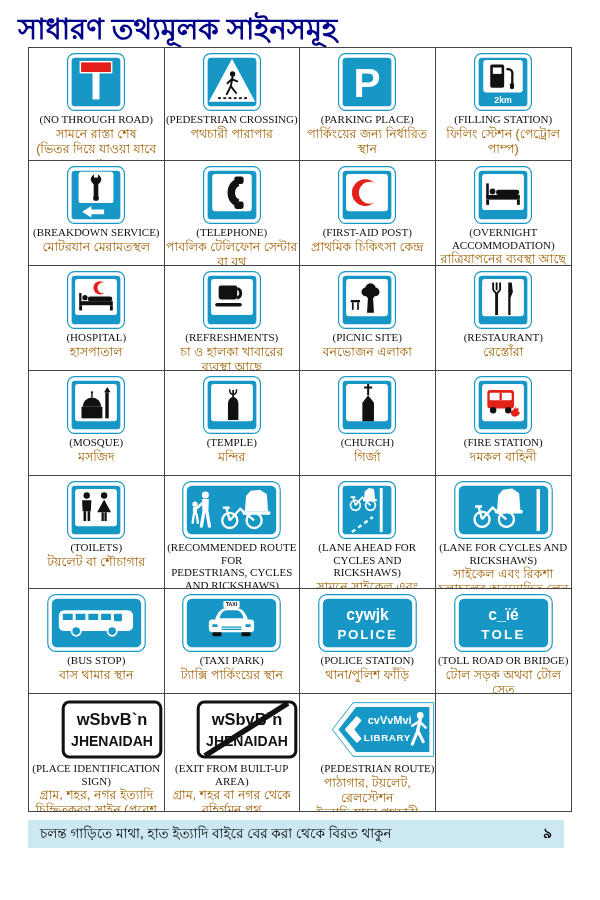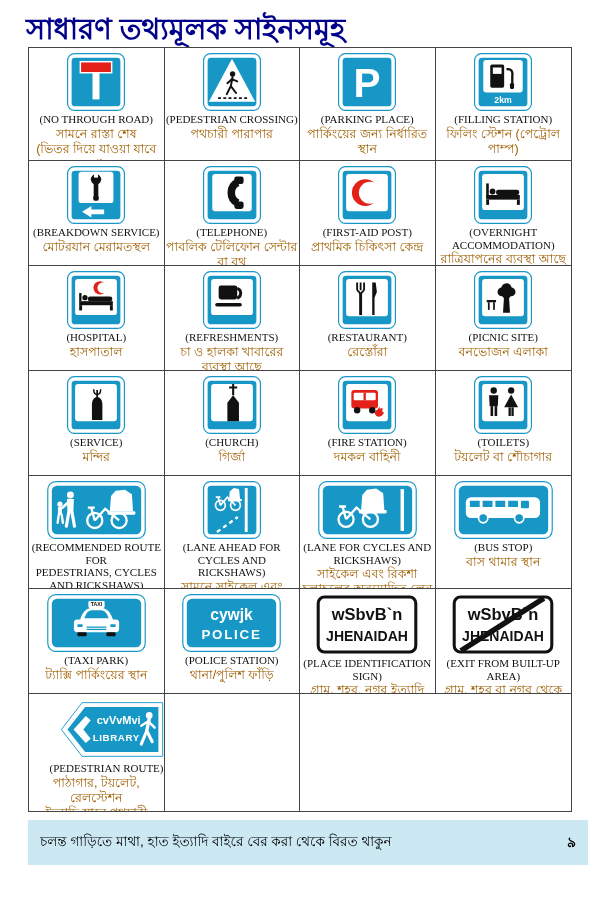--- a/index.html
+++ b/index.html
@@ -4,21 +4,21 @@
 <style>
   :root{
     --blue:#1697C6; --red:#E32119; --title:#00008B; --footer-bg:#CBE8F3; --line:#444;
   }
   html,body{margin:0;padding:0;}
   body{
     width:600px;height:900px;background:#fff;position:relative;overflow:hidden;
     font-family:"Liberation Sans", sans-serif;color:#111;
   }
   .page-title{
-    position:absolute;left:26px;top:6px;font-size:29px;font-weight:bold;
+    position:absolute;left:18px;top:6px;font-size:29px;font-weight:bold;
     color:var(--title);letter-spacing:0px;
   }
   .sign-grid{
     position:absolute;left:28px;top:47px;width:544px;
     display:grid;grid-template-columns:repeat(4,1fr);
     grid-template-rows:113px 105px 105px 105px 113px 105px 117px;
     border:1px solid var(--line);box-sizing:border-box;
   }
   .cell{
     border-right:1px solid var(--line);border-bottom:1px solid var(--line);
@@ -30,21 +30,21 @@
   .sign-art{flex:0 0 auto;display:flex;align-items:center;justify-content:center;}
   .sign-art svg{display:block;}
   .lbl-en{
     font-family:Liberation Serif, serif;font-size:11px;line-height:1.15;
     margin-top:2px;white-space:pre-line;color:#111;
   }
   .lbl-bn{
     font-size:12.5px;line-height:1.2;white-space:pre-line;color:#a16207;margin-top:1px;
   }
   .footer-bar{
-    position:absolute;left:28px;right:12px;top:820px;height:45px;
+    position:absolute;left:28px;right:36px;top:820px;height:28px;
     background:var(--footer-bg);display:flex;align-items:center;
     justify-content:space-between;padding:0 12px;box-sizing:border-box;
   }
   .footer-note{font-size:13.5px;color:#000;}
   .footer-page{font-size:14px;font-weight:bold;color:#000;}
   
   .f-blue{fill:var(--blue);} .f-red{fill:var(--red);} .f-white{fill:#fff;} .f-black{fill:#111;}
   .s-white{stroke:#fff;fill:none;} .s-black{stroke:#111;fill:none;}
   svg text{font-family:"Liberation Sans", sans-serif;}
 </style>
@@ -200,60 +200,77 @@
       </div>
       <div class="lbl-en">(REFRESHMENTS)</div>
       <div class="lbl-bn">চা ও হালকা খাবারের ব্যবস্থা আছে</div>
     </div>
     <div class="cell">
       <div class="sign-art">
         <svg viewBox="0 0 100 100" width="58" height="58">
     <rect class="f-white" x="1" y="1" width="98" height="98" rx="12" style="stroke:var(--blue);stroke-width:2"></rect>
     <rect class="f-blue" x="8" y="8" width="84" height="84" rx="6"></rect>
     <rect class="f-white" x="14" y="14" width="72" height="64" rx="5"></rect>
-    <path class="s-black" style="stroke-width:3.2" d="M33,20 v13 M39,20 v13 M45,20 v13"></path>
-    <path class="s-black" style="stroke-width:3.2" d="M33,33 q6,5 6,9 M45,33 q-6,5 -6,9"></path>
-    <path class="s-black" style="stroke-width:5" d="M39,40 V76"></path>
-    <polygon class="f-black" points="59,20 65,20 67,36 63,46 63,76 59,76"></polygon>
-  </svg>
-      </div>
-      <div class="lbl-en">(RESTAURANT)</div>
-      <div class="lbl-bn">রেস্তোঁরা</div>
-    </div>
-    <div class="cell">
-      <div class="sign-art">
-        <svg viewBox="0 0 100 100" width="58" height="58">
-    <rect class="f-white" x="1" y="1" width="98" height="98" rx="12" style="stroke:var(--blue);stroke-width:2"></rect>
-    <rect class="f-blue" x="8" y="8" width="84" height="84" rx="6"></rect>
-    <rect class="f-white" x="14" y="14" width="72" height="64" rx="5"></rect>
     <circle class="f-black" cx="56" cy="30" r="9"></circle>
     <circle class="f-black" cx="48" cy="36" r="7.5"></circle>
     <circle class="f-black" cx="64" cy="36" r="7.5"></circle>
     <circle class="f-black" cx="56" cy="40" r="8"></circle>
     <polygon class="f-black" points="52,40 60,40 62,72 50,72"></polygon>
     <rect class="f-black" x="22" y="50" width="16" height="4"></rect>
     <rect class="f-black" x="24" y="54" width="3" height="13"></rect>
     <rect class="f-black" x="33" y="54" width="3" height="13"></rect>
   </svg>
       </div>
       <div class="lbl-en">(PICNIC SITE)</div>
       <div class="lbl-bn">বনভোজন এলাকা</div>
     </div>
     <div class="cell">
       <div class="sign-art">
         <svg viewBox="0 0 100 100" width="58" height="58">
     <rect class="f-white" x="1" y="1" width="98" height="98" rx="12" style="stroke:var(--blue);stroke-width:2"></rect>
     <rect class="f-blue" x="8" y="8" width="84" height="84" rx="6"></rect>
     <rect class="f-white" x="14" y="14" width="72" height="64" rx="5"></rect>
+    <path class="s-black" style="stroke-width:3.2" d="M33,20 v13 M39,20 v13 M45,20 v13"></path>
+    <path class="s-black" style="stroke-width:3.2" d="M33,33 q6,5 6,9 M45,33 q-6,5 -6,9"></path>
+    <path class="s-black" style="stroke-width:5" d="M39,40 V76"></path>
+    <polygon class="f-black" points="59,20 65,20 67,36 63,46 63,76 59,76"></polygon>
+  </svg>
+      </div>
+      <div class="lbl-en">(RESTAURANT)</div>
+      <div class="lbl-bn">রেস্তোঁরা</div>
+    </div>
+    <div class="cell">
+      <div class="sign-art">
+        <svg viewBox="0 0 100 100" width="58" height="58">
+    <rect class="f-white" x="1" y="1" width="98" height="98" rx="12" style="stroke:var(--blue);stroke-width:2"></rect>
+    <rect class="f-blue" x="8" y="8" width="84" height="84" rx="6"></rect>
+    <rect class="f-white" x="14" y="14" width="72" height="64" rx="5"></rect>
+    <rect class="f-black" x="25" y="53" width="36" height="20"></rect>
+    <path class="f-black" d="M27,53 a16,16 0 0 1 32,0 z"></path>
+    <path class="s-black" style="stroke-width:2.5" d="M43,30 v7"></path>
+    <circle class="f-black" cx="43" cy="28.5" r="2"></circle>
+    <rect class="f-black" x="66" y="28" width="6" height="45"></rect>
+    <polygon class="f-black" points="64,28 75,28 69.5,19"></polygon>
+  </svg>
+      </div>
+      <div class="lbl-en">(MOSQUE)</div>
+      <div class="lbl-bn">মসজিদ</div>
+    </div>
+    <div class="cell">
+      <div class="sign-art">
+        <svg viewBox="0 0 100 100" width="58" height="58">
+    <rect class="f-white" x="1" y="1" width="98" height="98" rx="12" style="stroke:var(--blue);stroke-width:2"></rect>
+    <rect class="f-blue" x="8" y="8" width="84" height="84" rx="6"></rect>
+    <rect class="f-white" x="14" y="14" width="72" height="64" rx="5"></rect>
     <path class="f-black" d="M43,76 V48 a9,12 0 0 1 18,0 V76 z"></path>
     <path class="s-black" style="stroke-width:3" d="M52,40 v-16"></path>
     <path class="s-black" style="stroke-width:2.5" d="M46,23 q0,9 6,9 q6,0 6,-9"></path>
   </svg>
       </div>
-      <div class="lbl-en">(SERVICE)</div>
+      <div class="lbl-en">(TEMPLE)</div>
       <div class="lbl-bn">মন্দির</div>
     </div>
     <div class="cell">
       <div class="sign-art">
         <svg viewBox="0 0 100 100" width="58" height="58">
     <rect class="f-white" x="1" y="1" width="98" height="98" rx="12" style="stroke:var(--blue);stroke-width:2"></rect>
     <rect class="f-blue" x="8" y="8" width="84" height="84" rx="6"></rect>
     <rect class="f-white" x="14" y="14" width="72" height="64" rx="5"></rect>
     <polygon class="f-black" points="42,46 52,33 62,46 62,78 42,78"></polygon>
     <path class="s-black" style="stroke-width:3.5" d="M52,14 V33 M45,20 H59"></path>
@@ -403,20 +420,32 @@
     <rect class="f-blue" x="8" y="8" width="154" height="84" rx="9"></rect>
     <text class="f-white" x="85" y="44" font-size="27" font-weight="bold" text-anchor="middle">cywjk</text>
     <text class="f-white" x="85" y="78" font-size="23" font-weight="bold" text-anchor="middle" letter-spacing="3">POLICE</text>
   </svg>
       </div>
       <div class="lbl-en">(POLICE STATION)</div>
       <div class="lbl-bn">থানা/পুলিশ ফাঁড়ি</div>
     </div>
     <div class="cell">
       <div class="sign-art">
+        <svg viewBox="0 0 170 100" width="99" height="58">
+    <rect class="f-white" x="1" y="1" width="168" height="98" rx="14" style="stroke:var(--blue);stroke-width:2"></rect>
+    <rect class="f-blue" x="8" y="8" width="154" height="84" rx="9"></rect>
+    <text class="f-white" x="85" y="44" font-size="27" font-weight="bold" text-anchor="middle">c_ïé</text>
+    <text class="f-white" x="85" y="78" font-size="23" font-weight="bold" text-anchor="middle" letter-spacing="4">TOLE</text>
+  </svg>
+      </div>
+      <div class="lbl-en">(TOLL ROAD OR BRIDGE)</div>
+      <div class="lbl-bn">টোল সড়ক অথবা টোল সেতু</div>
+    </div>
+    <div class="cell">
+      <div class="sign-art">
         <svg viewBox="0 0 170 100" width="104" height="61">
     <rect class="f-white" x="5" y="5" width="160" height="90" rx="10" style="stroke:#111;stroke-width:5"></rect>
     <text x="85" y="42" font-size="27" font-weight="bold" text-anchor="middle" style="fill:#111">wSbvB`n</text>
     <text x="85" y="77" font-size="23" font-weight="bold" text-anchor="middle" style="fill:#111">JHENAIDAH</text>
   </svg>
       </div>
       <div class="lbl-en">(PLACE IDENTIFICATION SIGN)</div>
       <div class="lbl-bn">গ্রাম, শহর, নগর ইত্যাদি
 চিহ্নিতকরণ সাইন (প্রবেশ পথে থাকে)</div>
     </div>

